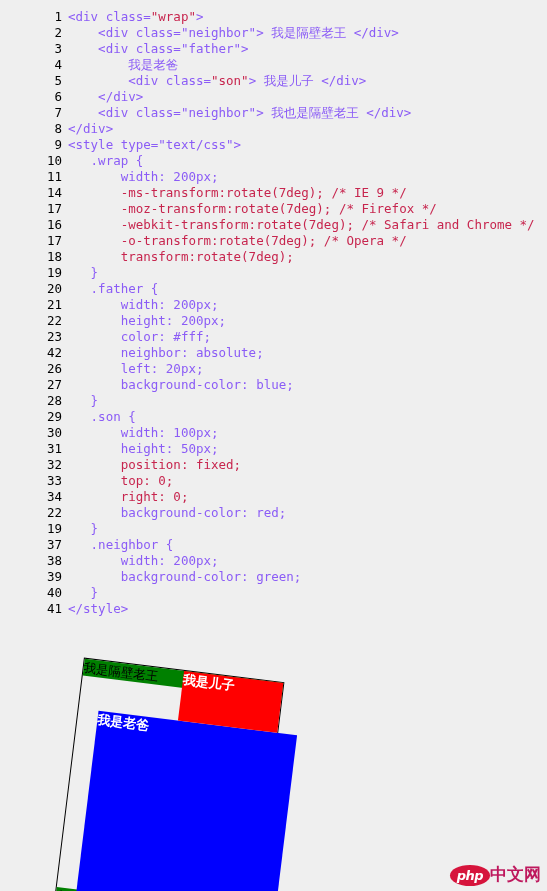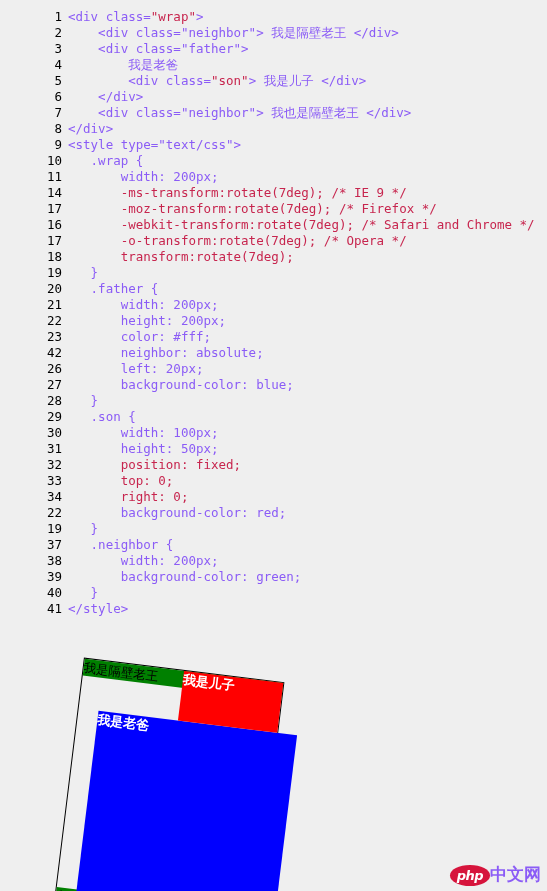--- a/index.html
+++ b/index.html
@@ -131,21 +131,21 @@
     font-style: italic;
     font-weight: bold;
     font-size: 13px;
     font-family: "DejaVu Sans", "Liberation Sans", sans-serif;
     display: flex;
     align-items: center;
     justify-content: center;
     letter-spacing: -0.5px;
   }
   #wm-text {
-    color: #8b5cf6;
+    color: #be185d;
     font-family: "DejaVu Sans", "Liberation Sans", sans-serif;
     font-weight: bold;
     font-size: 17px;
     letter-spacing: 0px;
   }
 </style>
 </head>
 <body>
 
 <div id="code-listing">

